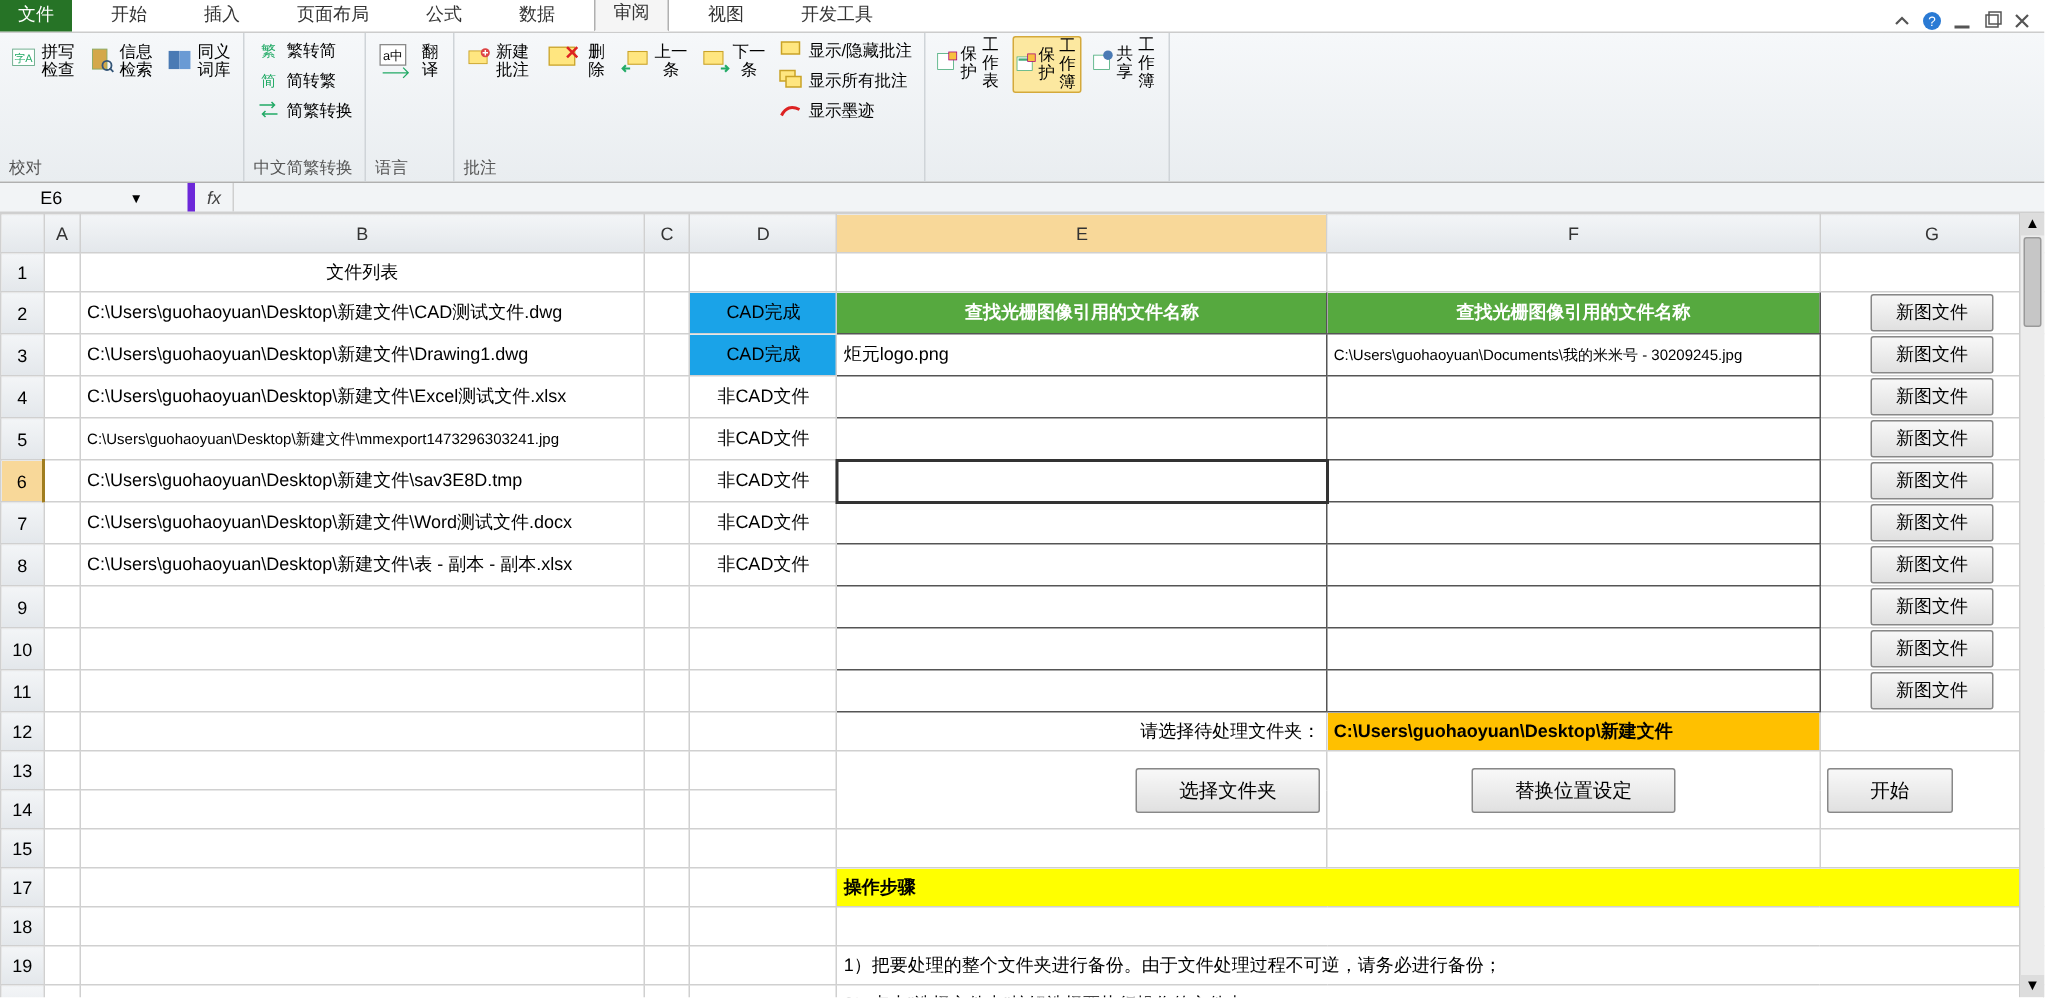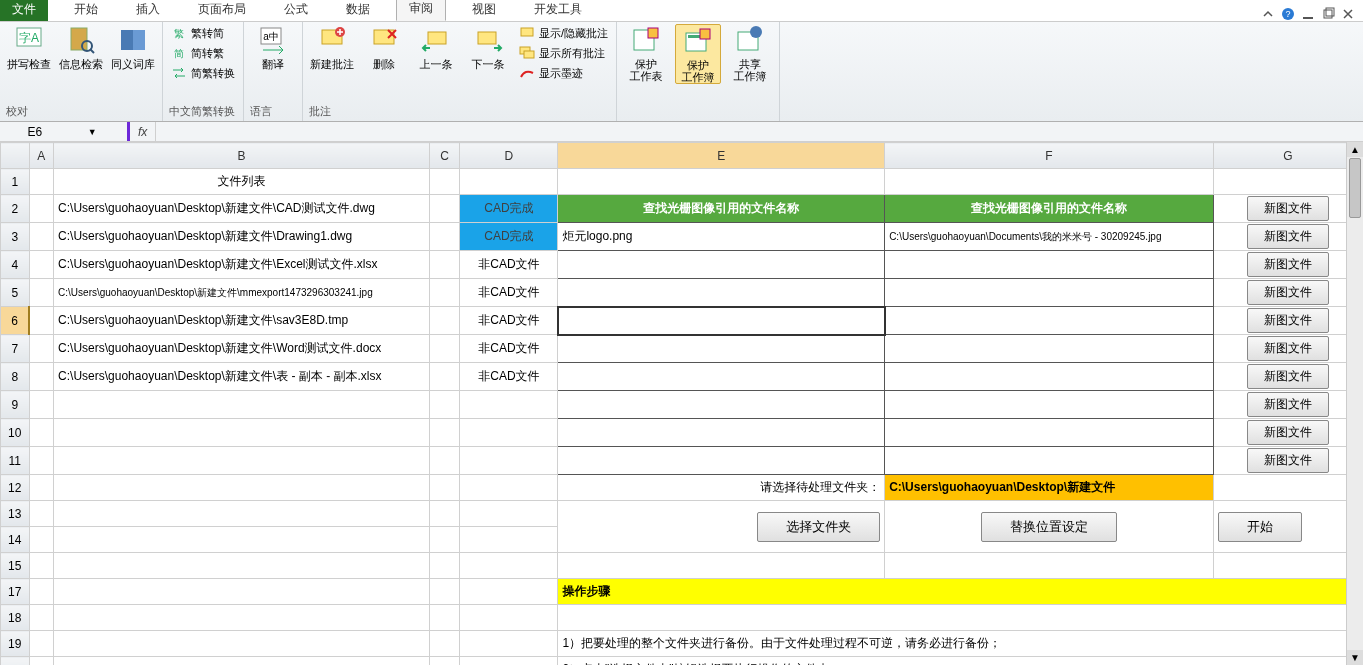--- a/index.html
+++ b/index.html
@@ -11,31 +11,31 @@
 .tab.file { background: #267326; color: #fff; }
 .tab.active { border: 1px solid #b0b0b0; border-bottom: 1px solid #f5f5f5; background: #f5f5f5; }
 .tabs-right { margin-left: auto; display: flex; align-items: center; padding-right: 8px; gap: 6px; }
 .sys-icon { width: 14px; height: 14px; display: inline-block; }
 
 
 .ribbon { display: flex; background: linear-gradient(#f6f8fa,#e9edf0); height: 100px; border-bottom: 1px solid #b0b0b0; }
 .group { border-right: 1px solid #cfd4d8; display: flex; flex-direction: column; justify-content: space-between; padding: 2px 6px 0 6px; }
 .group-label { text-align: left; font-size: 11px; color: #555; padding: 2px 0; }
 .group-body { display: flex; gap: 6px; align-items: flex-start; }
-.big-btn { display: flex; flex-direction: column; align-items: center; width: 46px; cursor: pointer; text-align: center; }
+.big-btn { display: flex; flex-direction: row; align-items: center; width: 46px; cursor: pointer; text-align: center; }
 .big-btn .icon { width: 32px; height: 32px; margin-bottom: 2px; }
 .big-btn span { font-size: 11px; line-height: 12px; }
 .small-list { display: flex; flex-direction: column; gap: 2px; }
 .small-item { display: flex; align-items: center; gap: 4px; font-size: 11px; cursor: pointer; padding: 1px 2px; }
 .small-item .icon { width: 16px; height: 16px; }
 .active-big { background: #fce8a0; border: 1px solid #d4a93b; border-radius: 2px; }
 
 
 .formula-row { display: flex; align-items: center; height: 20px; border-bottom: 1px solid #cfcfcf; background: #f2f4f6; }
-.namebox { width: 130px; padding: 0 6px; border-right: 3px solid #6d28d9; display:flex; align-items:center; justify-content:space-between; height:100%; }
+.namebox { width: 130px; padding: 0 6px; border-right: 5px solid #6d28d9; display:flex; align-items:center; justify-content:space-between; height:100%; }
 .namebox span { flex:1; text-align:center; }
 .fx { padding: 0 8px; font-style: italic; color: #444; border-right: 1px solid #cfcfcf; height:100%; display:flex; align-items:center; }
 .fbar { flex: 1; padding: 0 6px; }
 
 
 .grid-wrap { position: relative; height: calc(665px - 22px - 100px - 20px); overflow: hidden; }
 table.grid { border-collapse: collapse; table-layout: fixed; width: 1363px; }
 table.grid th, table.grid td { border: 1px solid #d0d0d0; font-size: 12px; height: 26px; padding: 0 4px; overflow: hidden; white-space: nowrap; text-overflow: clip; vertical-align: middle; }
 table.grid th { background: linear-gradient(#f3f5f7,#e3e7eb); font-weight: normal; color: #333; text-align: center; }
 table.grid th.rowhdr { width: 28px; }
@@ -46,21 +46,21 @@
 th.colD { width: 96px; }
 th.colE { width: 320px; }
 th.colF { width: 322px; }
 th.colG { width: 146px; }
 
 .rowhdr.selected { background: #f8d899 !important; border-right: 2px solid #a07d1f; }
 th.selected { background: #f8d899 !important; border-bottom: 2px solid #a07d1f; }
 
 td.centered { text-align: center; }
 td.title-cell { font-family: Liberation Mono, monospace; font-size: 15px; }
-td.cad { background: #1aa3e8; color: #404040; }
+td.cad { background: #1aa3e8; color: #000000; }
 td.green-hdr { background: #56a93f; color: #fff; font-size: 14px; font-weight: bold; text-align: center; }
 td.box { border: 1.5px solid #555 !important; }
 td.yellow-hdr { background: #ffff00; font-weight: bold; font-size: 13px; }
 td.orange-cell { background: #ffc000; font-weight: bold; margin-left: 48px; }
 td.selected-cell { outline: 2px solid #333; outline-offset: -1px; background: #fff; }
 
 .sheet-btn { display:inline-block; background: linear-gradient(#f8f8f8,#e0e0e0); border:1px solid #888; border-radius:2px; padding: 3px 16px; font-size: 12px; cursor:pointer; margin: 1px 0; }
 .sheet-btn-lg { padding: 5px 28px; font-size: 13px; }
 
 .scroll-v { position:absolute; right:0; top:0; bottom:0; width:17px; background:#ececec; border-left:1px solid #ccc; }

